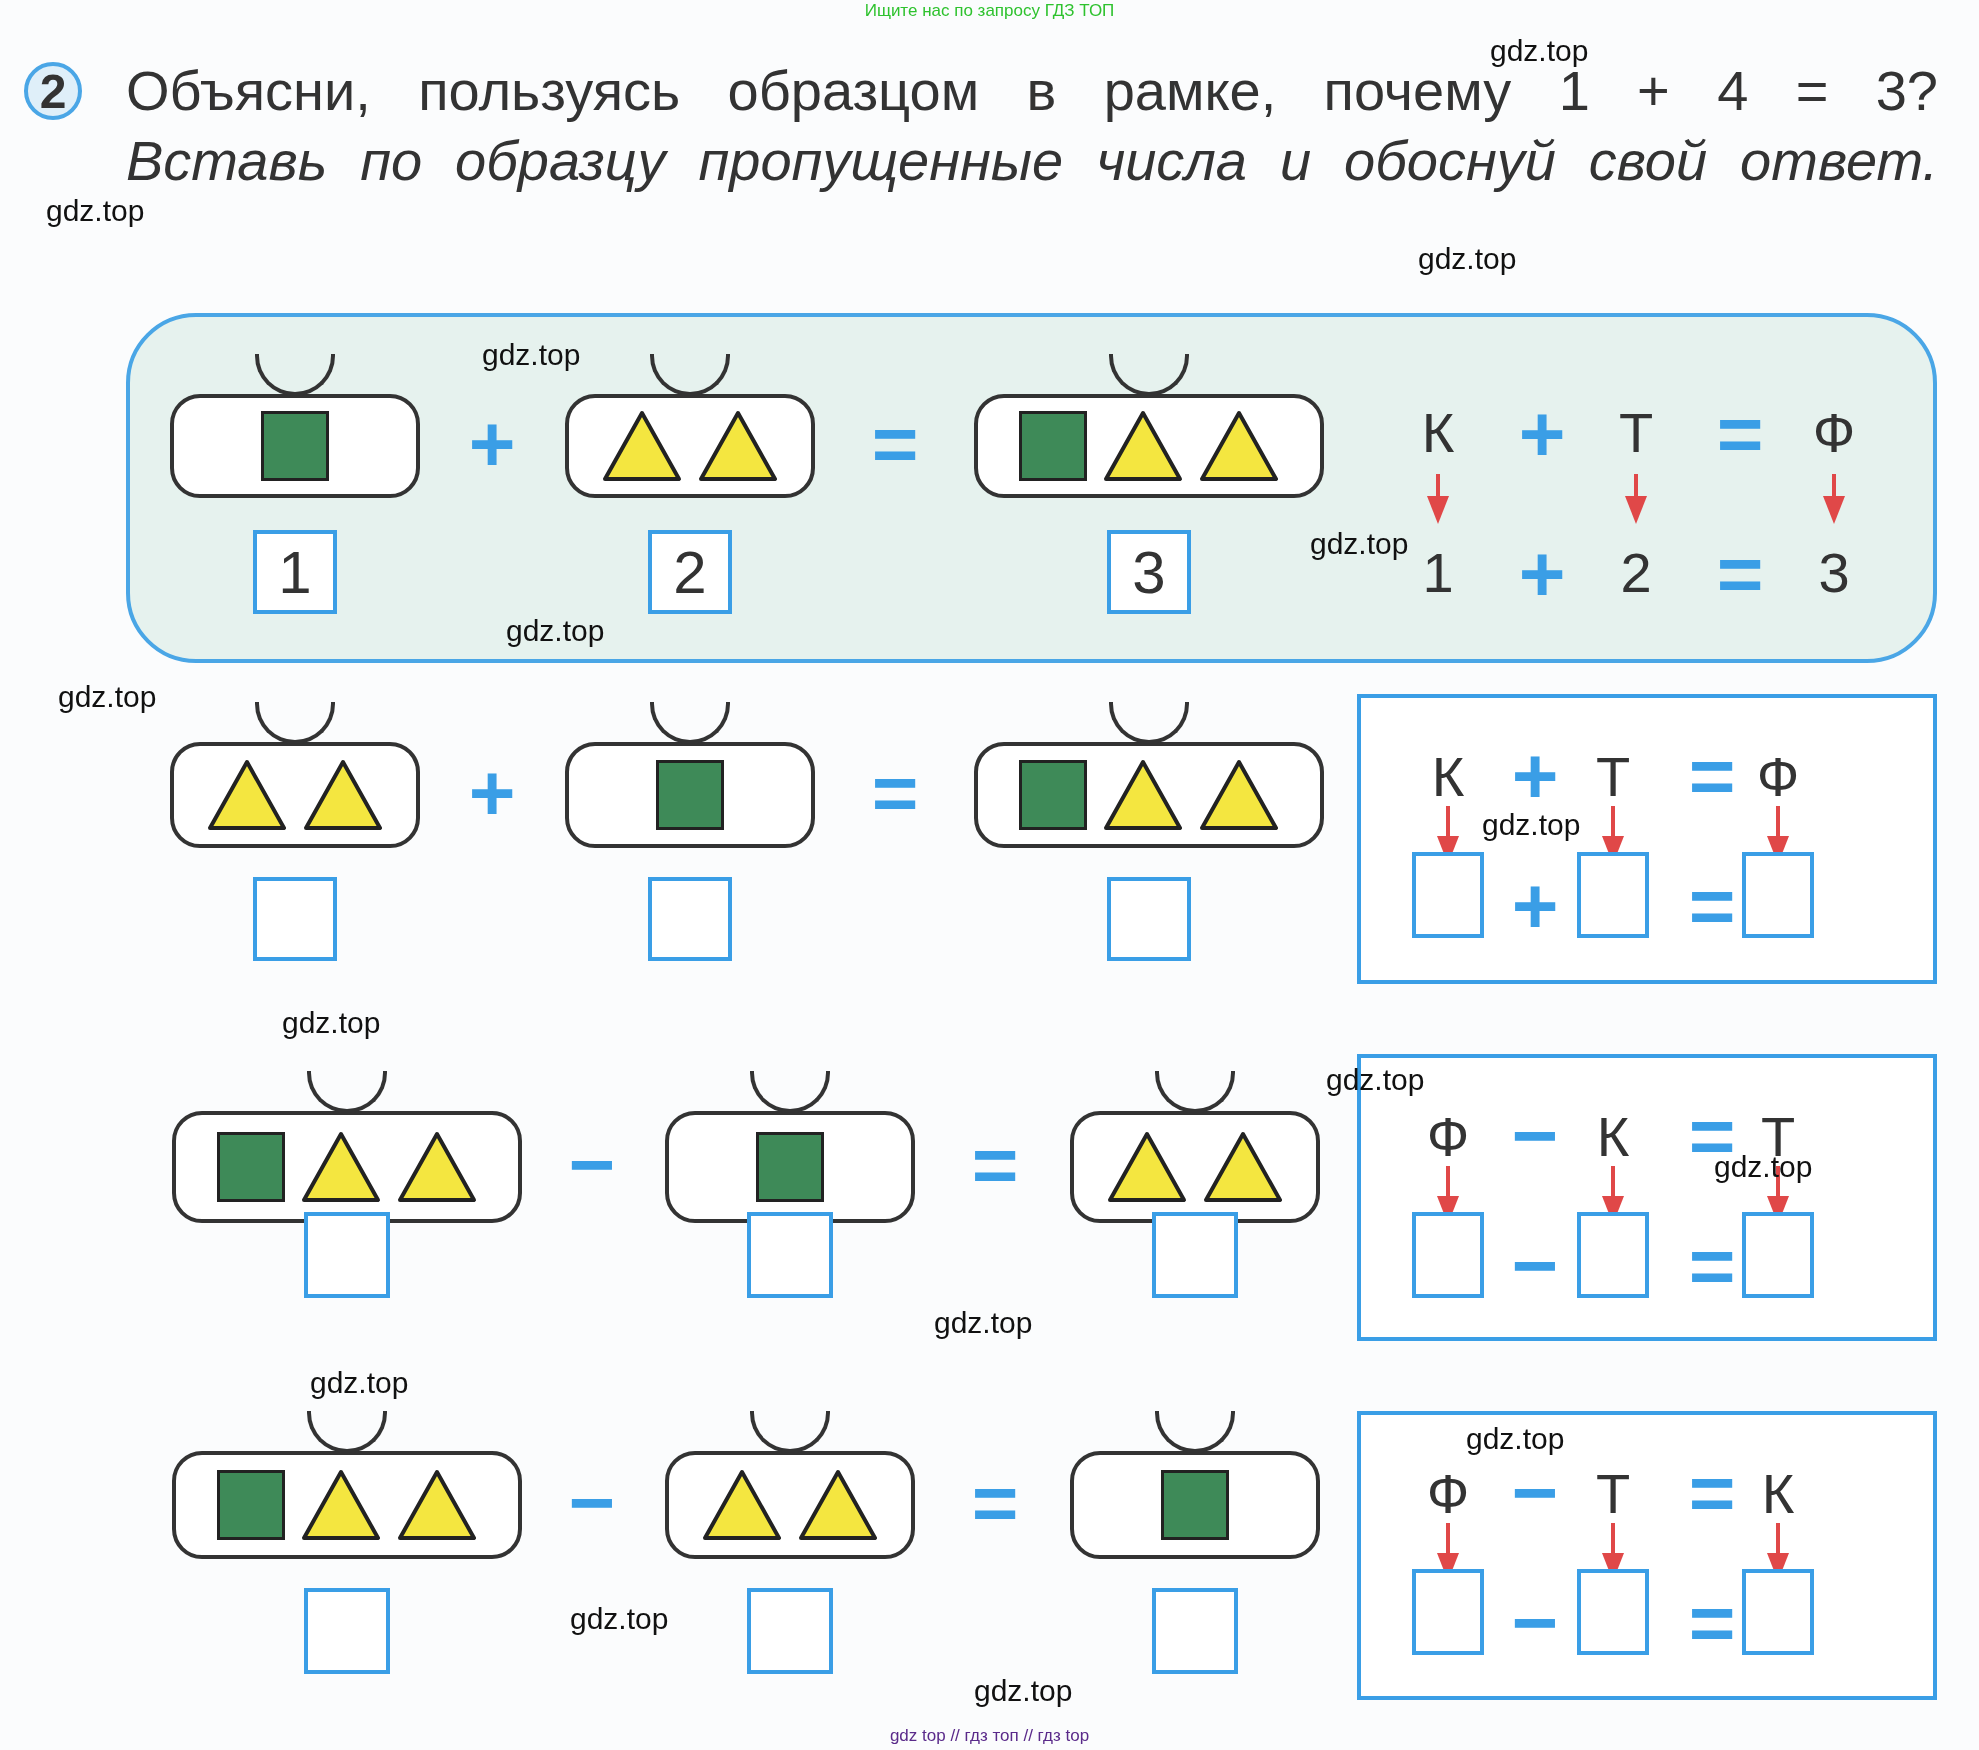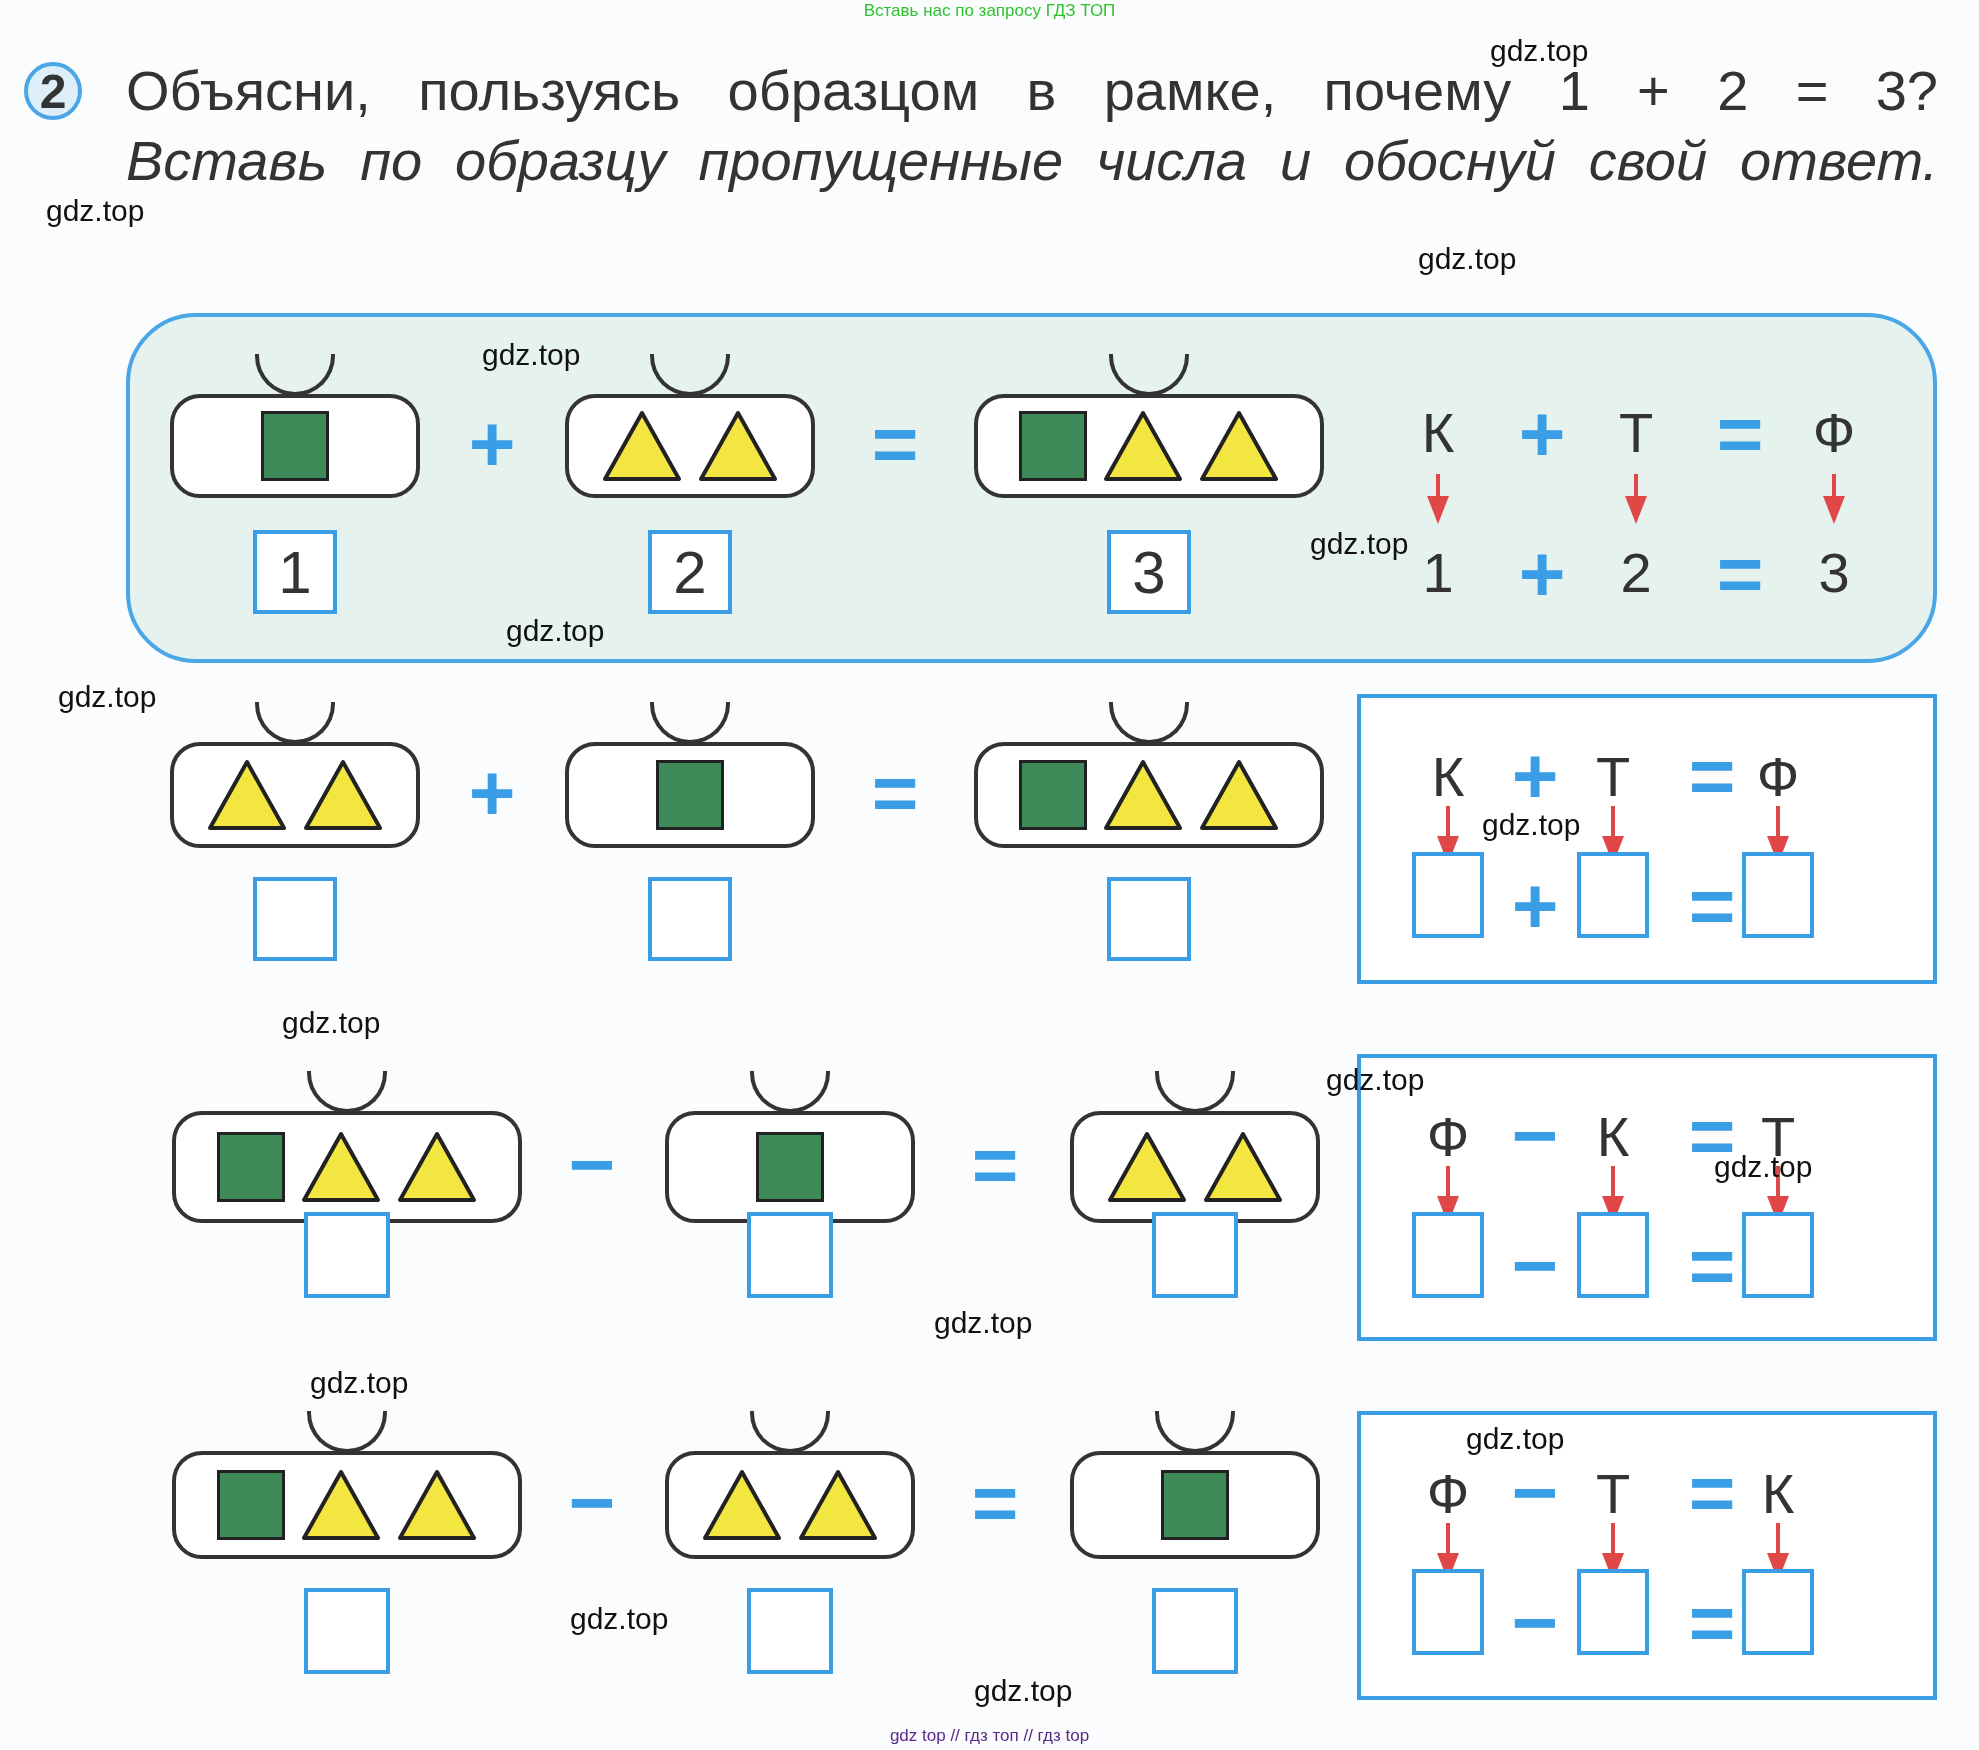--- a/index.html
+++ b/index.html
@@ -17,24 +17,24 @@
   .numbox{box-sizing:border-box;border:4px solid #3a9ee6;background:#fff;display:flex;align-items:center;justify-content:center;font-size:60px;color:#333;}
   .op{color:#3a9ee6;font-size:80px;font-weight:bold;line-height:1;}
   .letter{font-size:56px;color:#333;}
   .rbox{box-sizing:border-box;border:4px solid #3a9ee6;background:#fff;}
   .arrow{width:4px;background:#e04848;}
   .arrowhead{width:0;height:0;border-left:11px solid transparent;border-right:11px solid transparent;border-top:28px solid #e04848;}
 </style>
 </head>
 <body>
 
-<div class="abs topnote">Вставь нас по запросу ГДЗ ТОП</div>
+<div class="abs topnote">Ищите нас по запросу ГДЗ ТОП</div>
 
 <div class="abs badge">2</div>
-<div class="abs line" style="top:58px;">Объясни, пользуясь образцом в рамке, почему 1 + 2 = 3?</div>
+<div class="abs line" style="top:58px;">Объясни, пользуясь образцом в рамке, почему 1 + 4 = 3?</div>
 <div class="abs line" style="top:128px;font-style:italic;">Вставь по образцу пропущенные числа и обоснуй свой ответ.</div>
 
 <div class="abs sample"></div>
 
 <div id="stage">
     <div class="abs tv" style="left:170px;top:394px;width:250px;height:104px;">
       <div class="sq"></div>
     </div>
     <div class="abs ant" style="left:255px;top:354px;"></div>
     <div class="abs numbox" style="left:253px;top:530px;width:84px;height:84px;">1</div>

